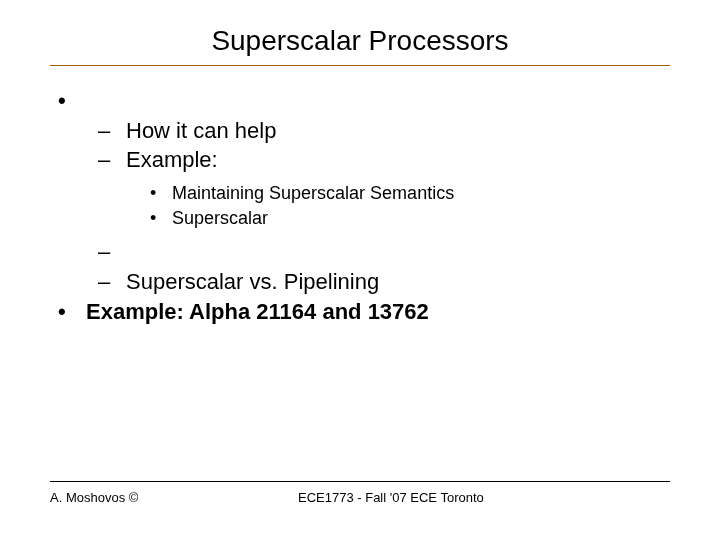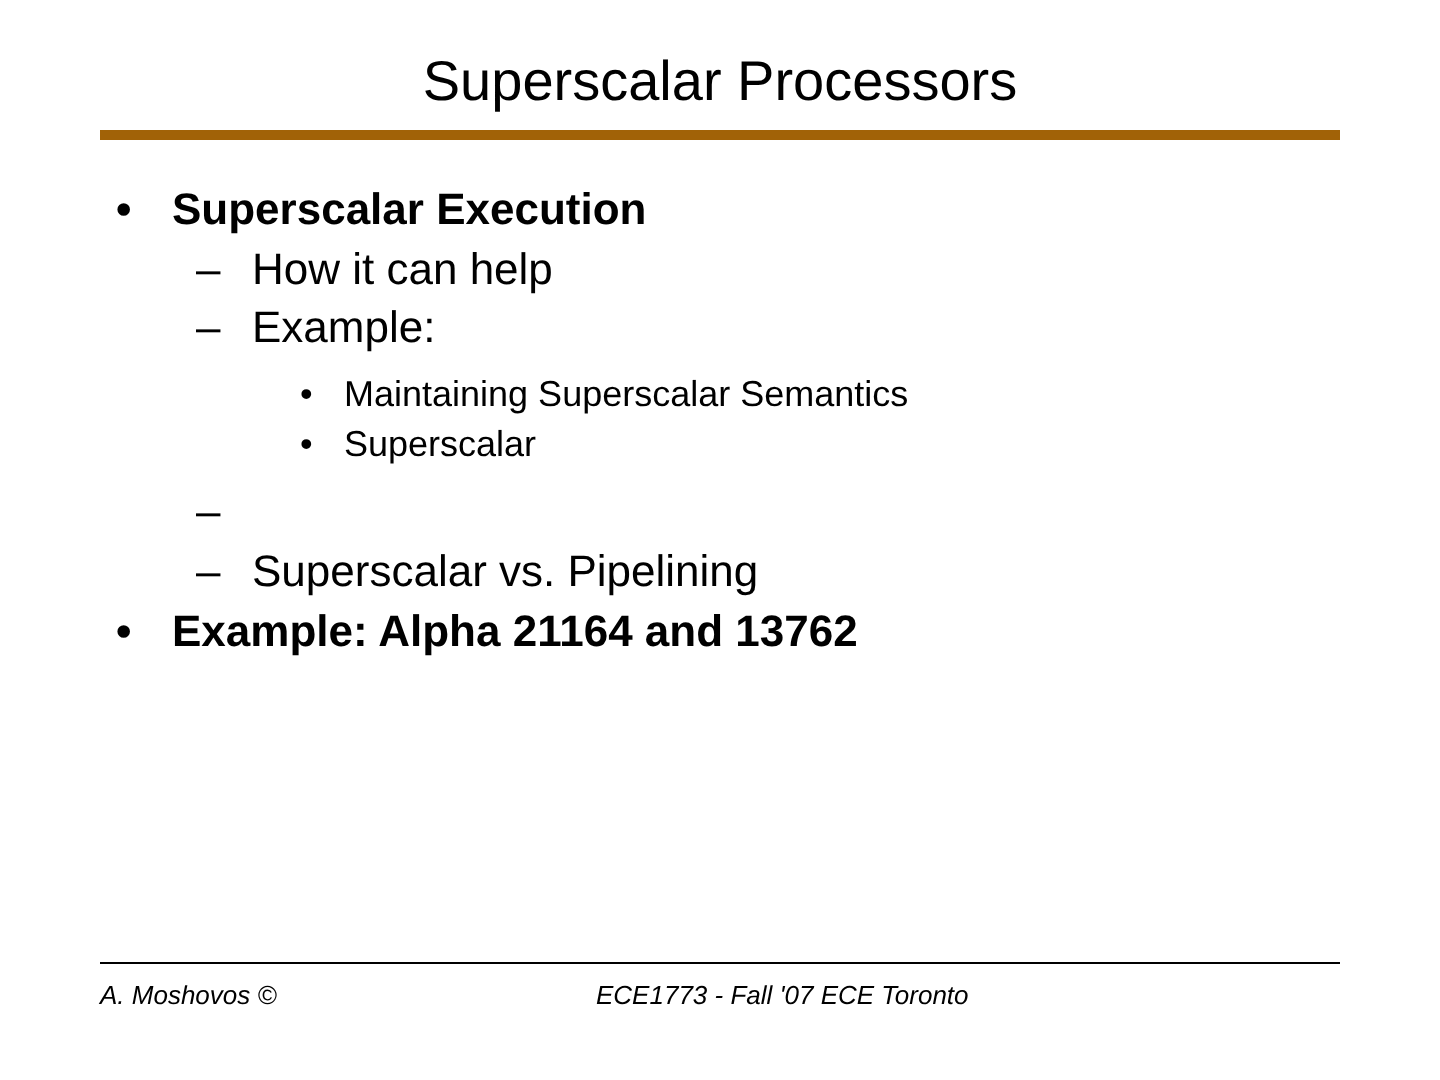--- a/index.html
+++ b/index.html
@@ -14,21 +14,21 @@
       font-family: Arial, Helvetica, sans-serif;
       color: #000000;
       position: relative;
       padding: 25px 50px 30px 50px;
     }
     .title {
       font-size: 28px;
       font-weight: normal;
       text-align: center;
       padding-bottom: 8px;
-      border-bottom: 5px solid #a16207;
+      border-bottom: 1px solid #a16207;
       margin-bottom: 20px;
     }
     .content {
       font-size: 22px;
       line-height: 1.35;
     }
     .bullet-1 {
       display: flex;
       font-weight: bold;
       margin-left: 8px;
@@ -63,39 +63,37 @@
     }
     .footer {
       position: absolute;
       bottom: 35px;
       left: 50px;
       right: 50px;
       border-top: 1.5px solid #000000;
       padding-top: 8px;
       font-size: 13px;
       display: flex;
-      font-style: italic;
     }
     .footer-left {
       width: 40%;
     }
     .footer-right {
       width: 60%;
     }
   </style>
 </head>
 <body>
 
 <div class="title">Superscalar Processors</div>
 
 <div class="content">
 
   <div class="bullet-1">
     <span class="marker">•</span>
-    <span>Superscalar Execution</span>
   </div>
 
   <div class="bullet-2">
     <span class="marker">–</span>
     <span>How it can help</span>
   </div>
 
   <div class="bullet-2">
     <span class="marker">–</span>
     <span>Example:</span>

